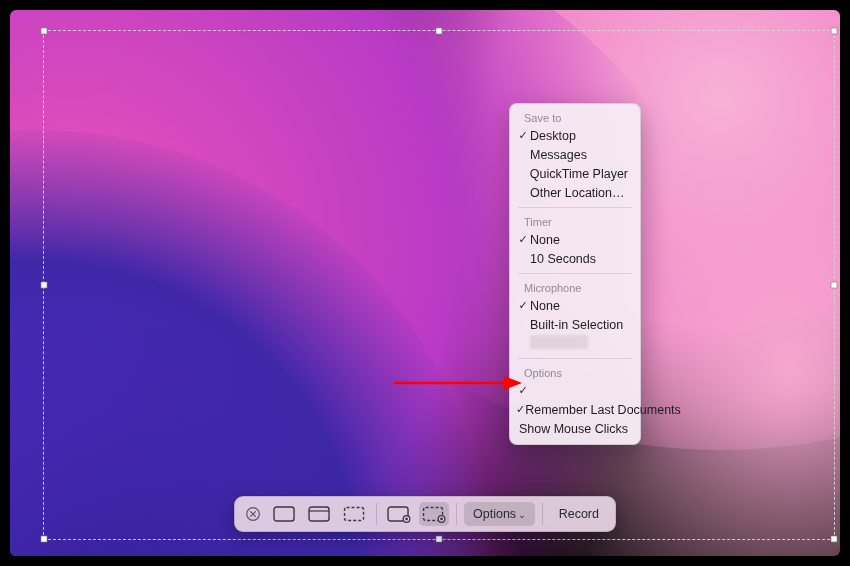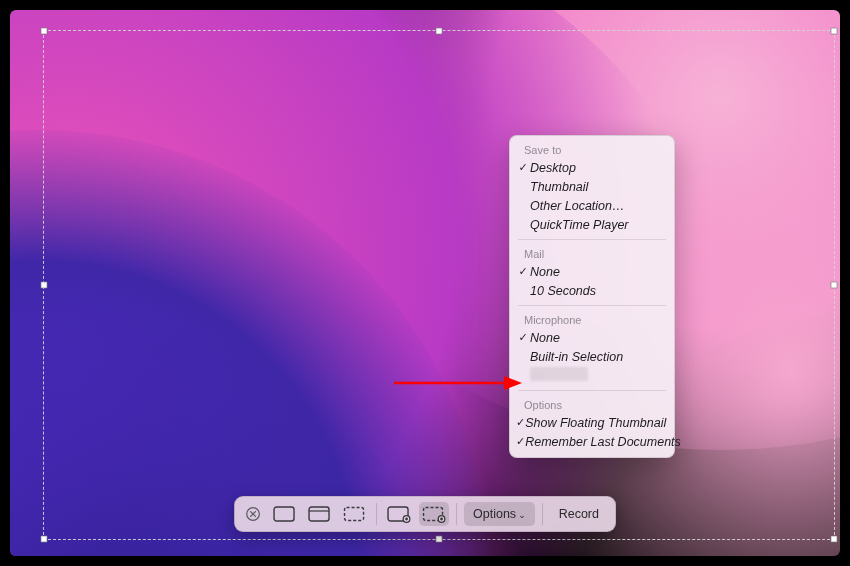--- a/index.html
+++ b/index.html
@@ -25,25 +25,25 @@
   .tb-btn{width:30px;height:24px;border-radius:5px;display:flex;align-items:center;justify-content:center;color:#3a3a3c;position:relative;}
   .tb-btn.selected{background:rgba(0,0,0,0.12);}
   .tb-btn svg{display:block;}
   .tb-sep{width:1px;height:22px;background:rgba(0,0,0,0.15);margin:0 2px;}
   .tb-close{width:22px;height:22px;border-radius:50%;display:flex;align-items:center;justify-content:center;color:#5a5a5c;}
   .tb-text{height:24px;padding:0 9px;display:flex;align-items:center;border-radius:5px;color:#2a2a2c;font-size:12.5px;gap:1px;}
   .tb-text.selected{background:rgba(0,0,0,0.12);}
   .chev{font-size:9px;position:relative;top:1px;margin-left:1px;}
 
   
-  .menu{position:absolute;width:166px;background:rgba(246,235,244,0.96);border:0.5px solid rgba(0,0,0,0.12);border-radius:8px;box-shadow:0 10px 30px rgba(0,0,0,0.28),0 0 0 0.5px rgba(0,0,0,0.04);padding:5px 0 6px;color:#2b2b2d;backdrop-filter:blur(8px);margin-top:32px;}
+  .menu{position:absolute;width:132px;background:rgba(246,235,244,0.96);border:0.5px solid rgba(0,0,0,0.12);border-radius:8px;box-shadow:0 10px 30px rgba(0,0,0,0.28),0 0 0 0.5px rgba(0,0,0,0.04);padding:5px 0 6px;color:#2b2b2d;backdrop-filter:blur(8px);}
   .menu .section-label{font-size:11px;color:rgba(60,60,67,0.55);padding:3px 14px 2px;}
   .menu .item{display:flex;align-items:center;height:19px;padding:0 12px 0 6px;font-size:12.5px;color:#1d1d1f;gap:0;}
   .menu .check{width:14px;text-align:center;font-size:11px;line-height:1;color:#1d1d1f;}
-  .menu .item .label{flex:1;white-space:nowrap;font-style:italic;}
+  .menu .item .label{flex:1;white-space:nowrap;}
   .menu hr{border:none;border-top:1px solid rgba(0,0,0,0.1);margin:5px 8px;}
   .redacted{display:inline-block;width:58px;height:14px;border-radius:2px;background:rgba(0,0,0,0.08);filter:blur(1px);}
 
   
   .arrow{position:absolute;pointer-events:none;}
 </style>
 </head>
 <body>
 
 <div class="stage">
@@ -69,32 +69,32 @@
   </div>
 
   <div class="menu" style="left:499px;top:93px;">
     <div class="section-label">Save to</div>
     <div class="item">
         <span class="check">✓</span>
         <span class="label">Desktop</span>
       </div>
     <div class="item">
         <span class="check"></span>
-        <span class="label">Thumbnail</span>
+        <span class="label">Messages</span>
+      </div>
+    <div class="item">
+        <span class="check"></span>
+        <span class="label">QuickTime Player</span>
       </div>
     <div class="item">
         <span class="check"></span>
         <span class="label">Other Location…</span>
       </div>
-    <div class="item">
-        <span class="check"></span>
-        <span class="label">QuickTime Player</span>
-      </div>
     <hr>
-    <div class="section-label">Mail</div>
+    <div class="section-label">Timer</div>
     <div class="item">
         <span class="check">✓</span>
         <span class="label">None</span>
       </div>
     <div class="item">
         <span class="check"></span>
         <span class="label">10 Seconds</span>
       </div>
     <hr>
     <div class="section-label">Microphone</div>
@@ -107,25 +107,28 @@
         <span class="label">Built-in Selection</span>
       </div>
     <div class="item">
         <span class="check"></span>
         <span class="label"><span class="redacted"></span></span>
       </div>
     <hr>
     <div class="section-label">Options</div>
     <div class="item">
         <span class="check">✓</span>
-        <span class="label">Show Floating Thumbnail</span>
       </div>
     <div class="item">
         <span class="check">✓</span>
         <span class="label">Remember Last Documents</span>
+      </div>
+    <div class="item">
+        <span class="check"></span>
+        <span class="label">Show Mouse Clicks</span>
       </div>
   </div>
 
   <div class="toolbar">
     <div class="tb-close">
       <svg width="14" height="14" viewBox="0 0 14 14">
           <circle cx="7" cy="7" r="6.3" fill="none" stroke="currentColor" stroke-width="1.2"></circle>
           <path d="M4.6 4.6 L9.4 9.4 M9.4 4.6 L4.6 9.4" stroke="currentColor" stroke-width="1.3" stroke-linecap="round"></path>
         </svg>
     </div>

